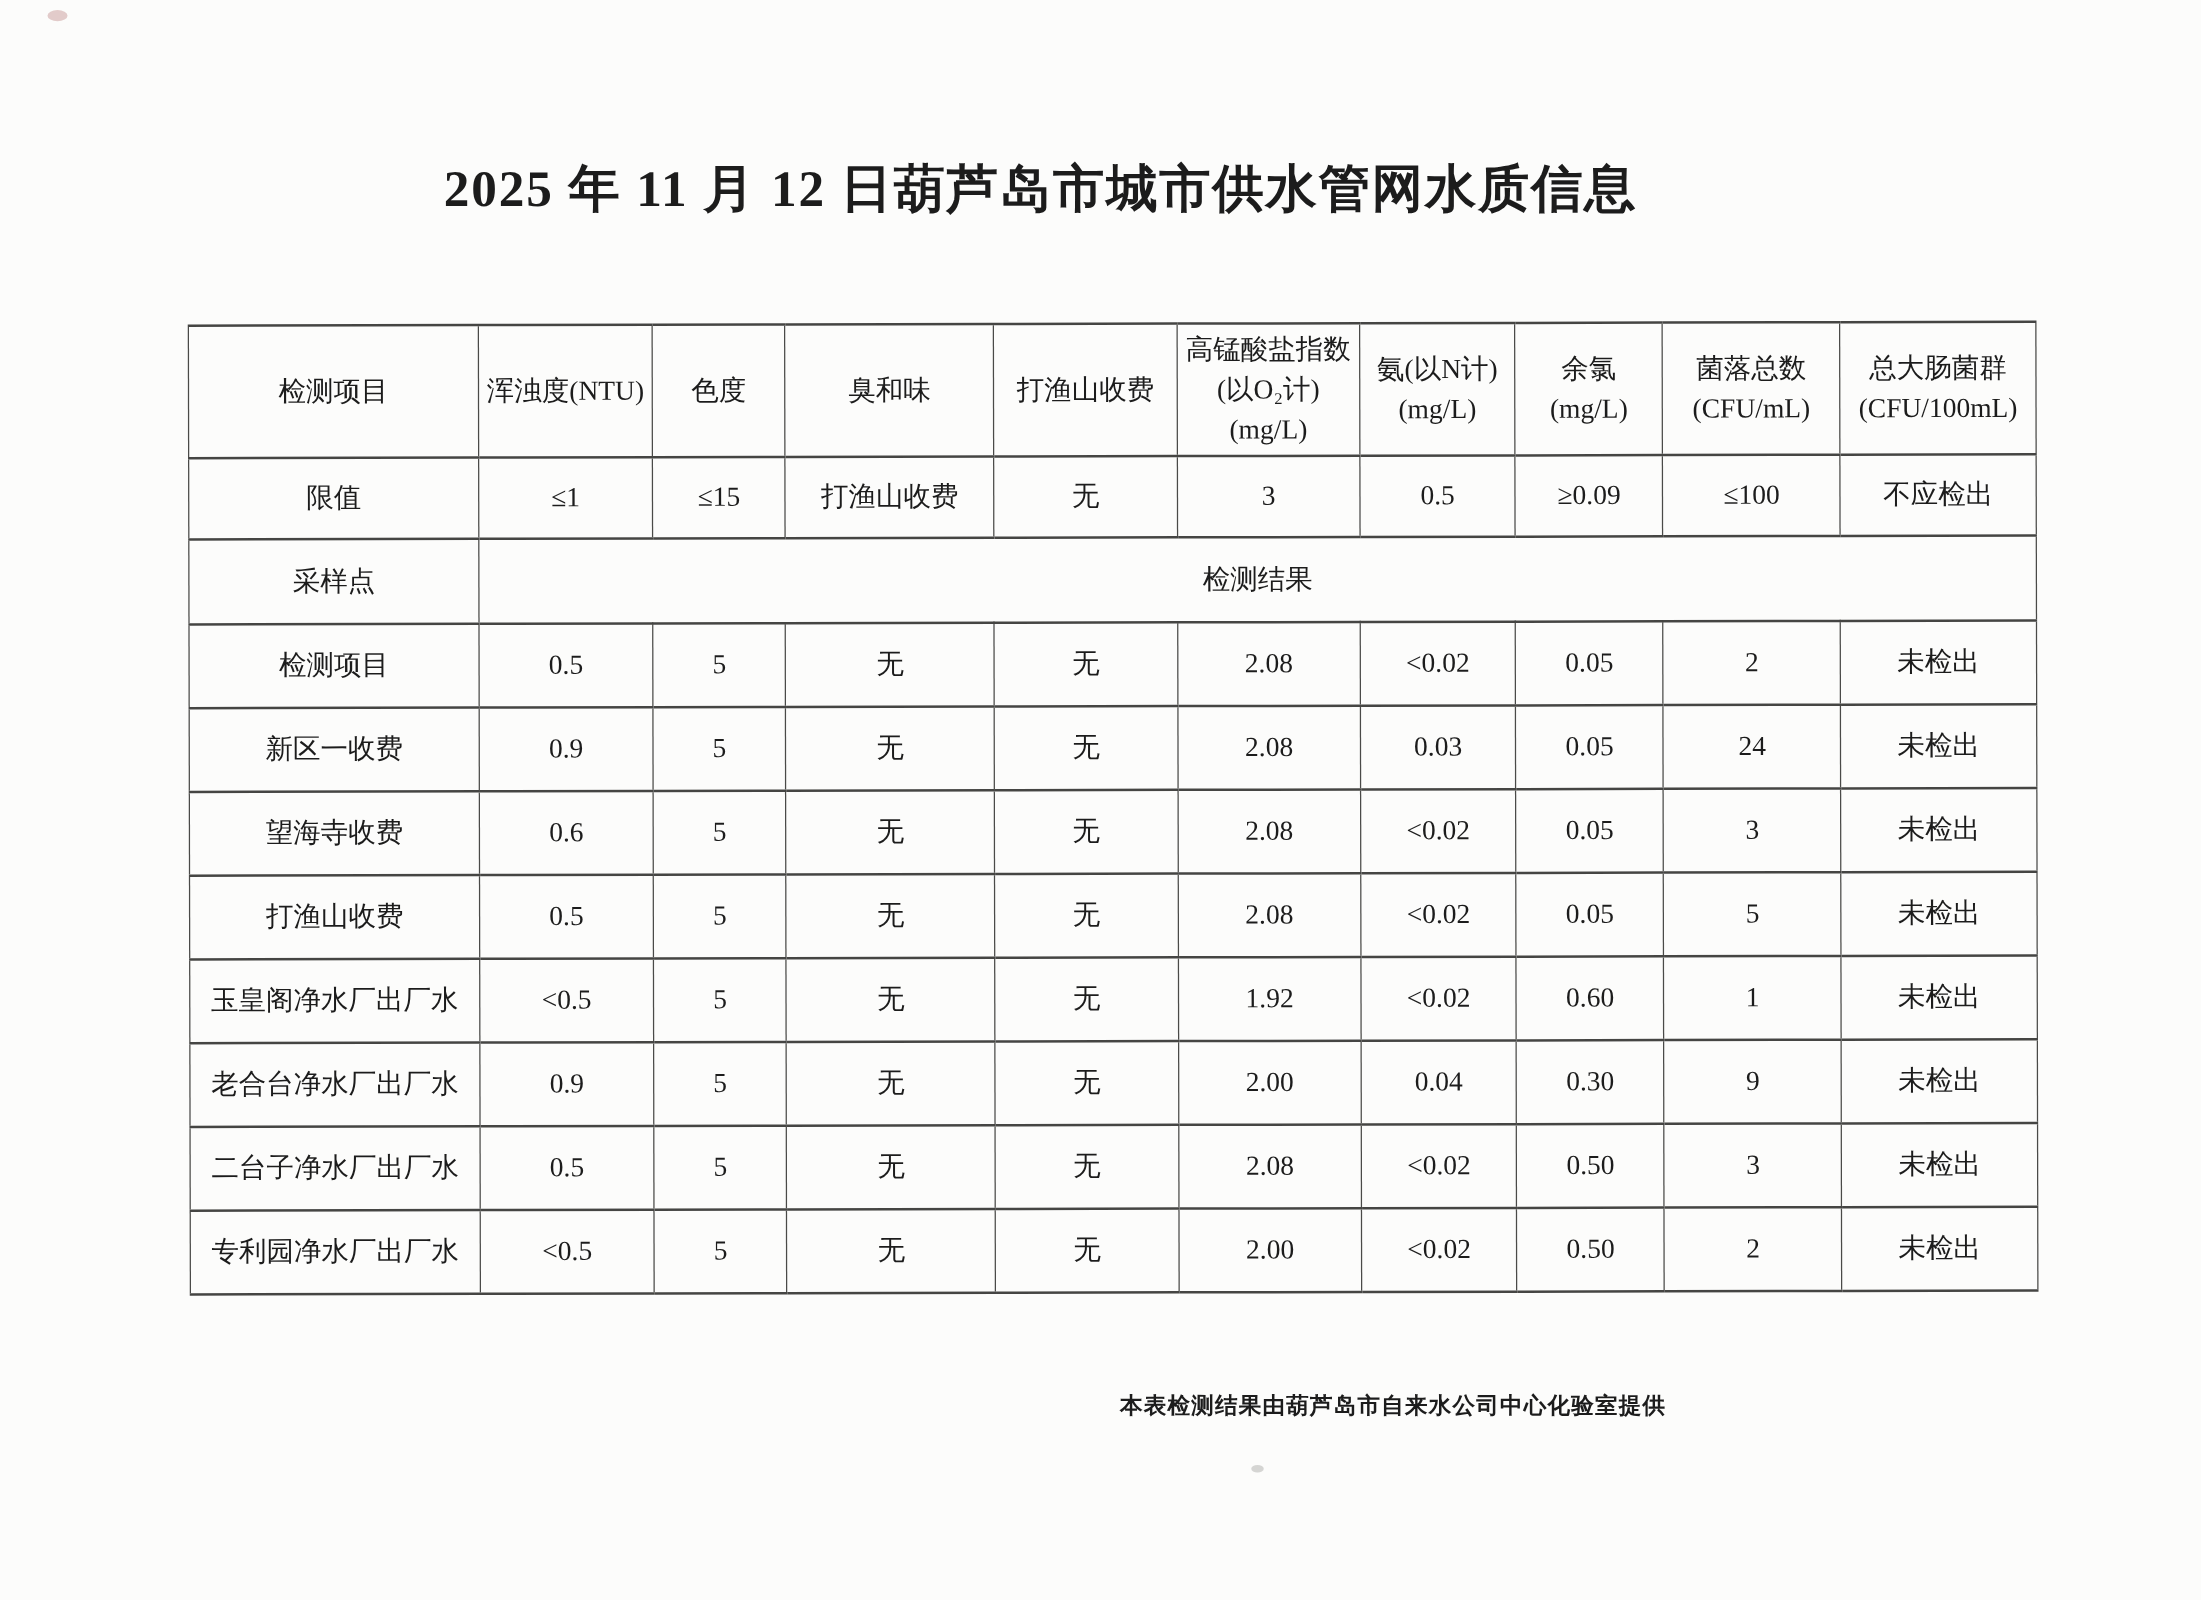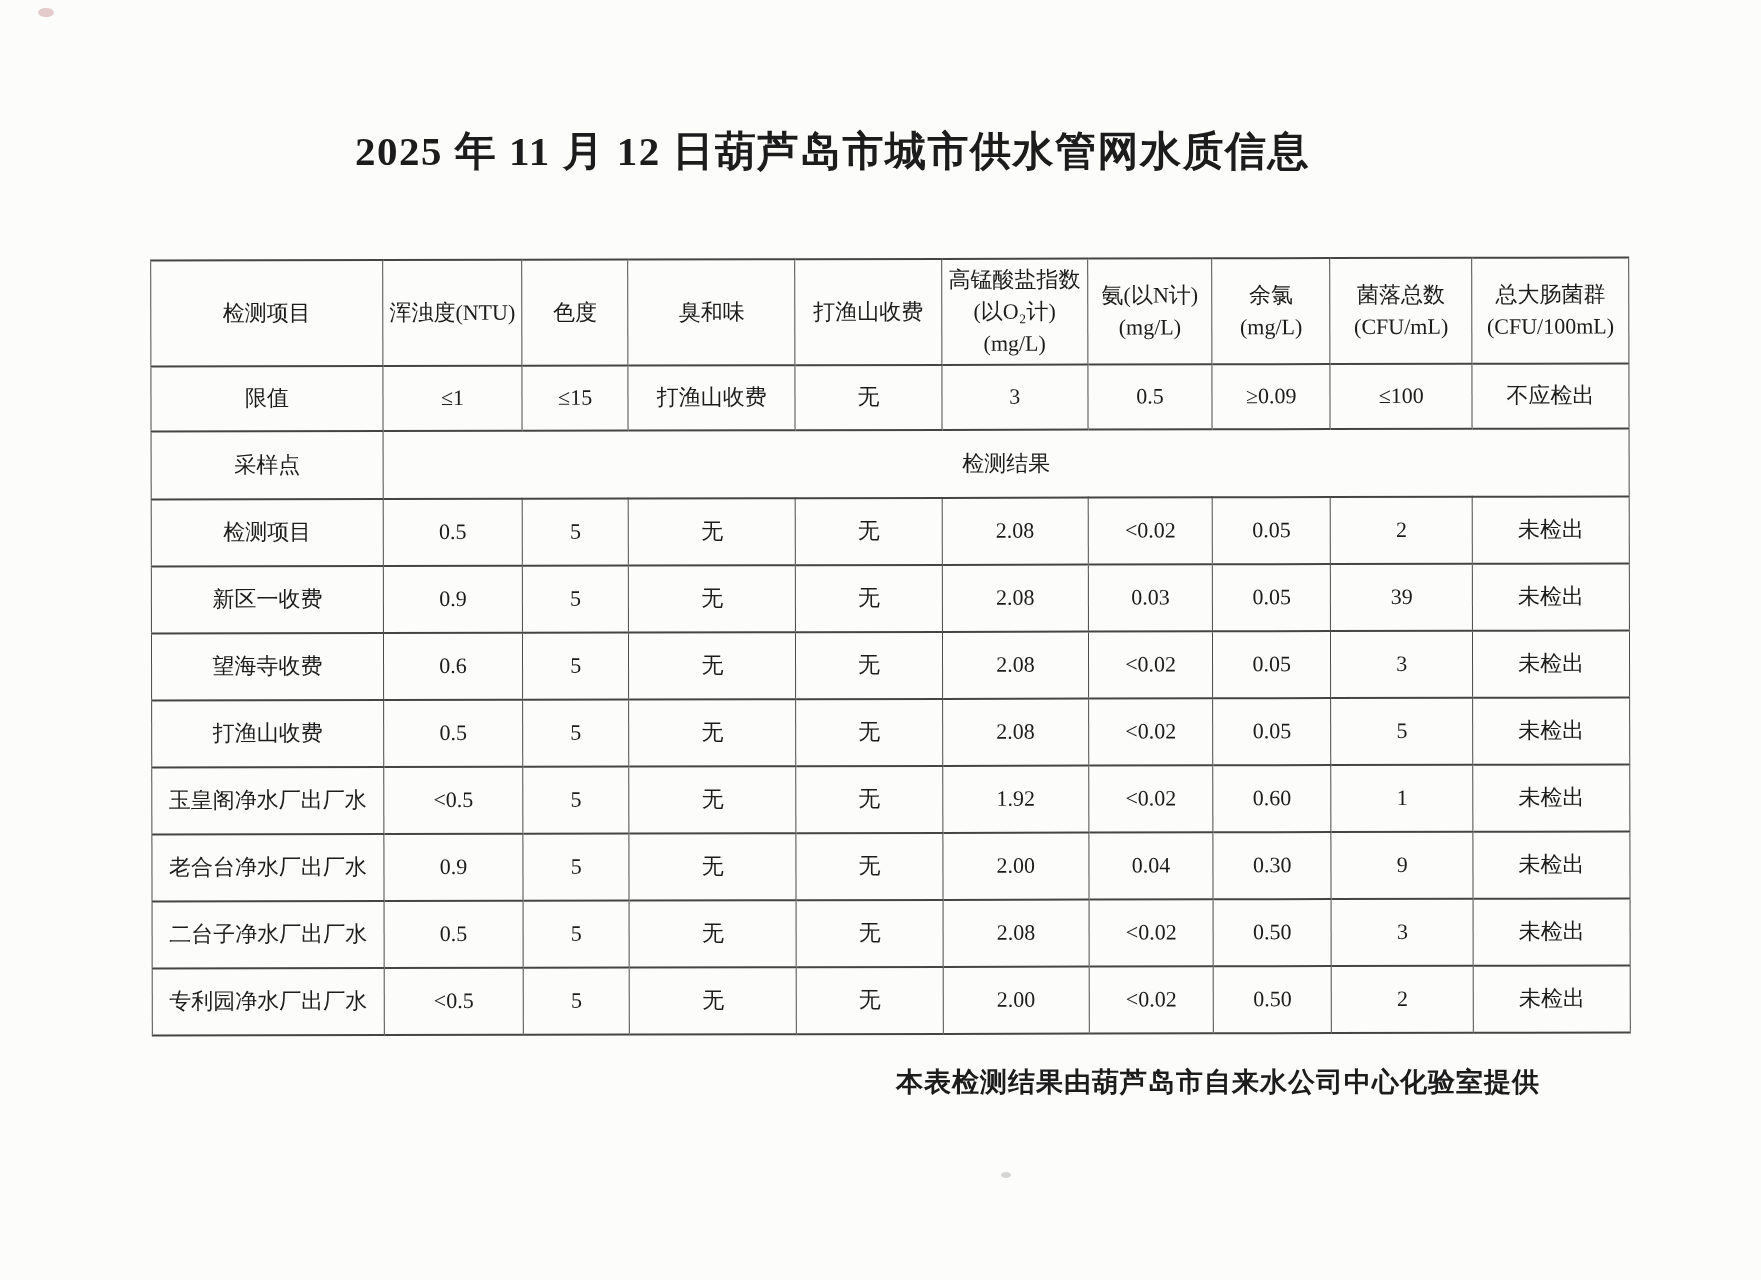--- a/index.html
+++ b/index.html
@@ -56,23 +56,23 @@
     overflow: hidden;
     white-space: nowrap;
   }
   .wq-table .header-row { height: 106px; }
   .wq-table .limit-row { height: 65px; }
   .wq-table .section-row { height: 68px; }
   .wq-table .data-row { height: 67px; }
   .hdr-line { line-height: 1.45; }
   .footer-note {
     position: absolute;
-    top: 1064px;
+    top: 1112px;
     left: 896px;
-    font-size: 27px;
+    font-size: 18px;
     font-weight: 700;
     letter-spacing: 1px;
     white-space: nowrap;
   }
   .speck {
     position: absolute;
     border-radius: 50%;
     pointer-events: none;
   }
   .speck-a { left: 38px; top: 8px; width: 16px; height: 9px; background: #c4908e; opacity: .45; }
@@ -173,21 +173,21 @@
       </tr>
       <tr class="data-row">
         <td>新区一收费</td>
         <td>0.9</td>
         <td>5</td>
         <td>无</td>
         <td>无</td>
         <td>2.08</td>
         <td>0.03</td>
         <td>0.05</td>
-        <td>39</td>
+        <td>24</td>
         <td>未检出</td>
       </tr>
       <tr class="data-row">
         <td>望海寺收费</td>
         <td>0.6</td>
         <td>5</td>
         <td>无</td>
         <td>无</td>
         <td>2.08</td>
         <td>&lt;0.02</td>

